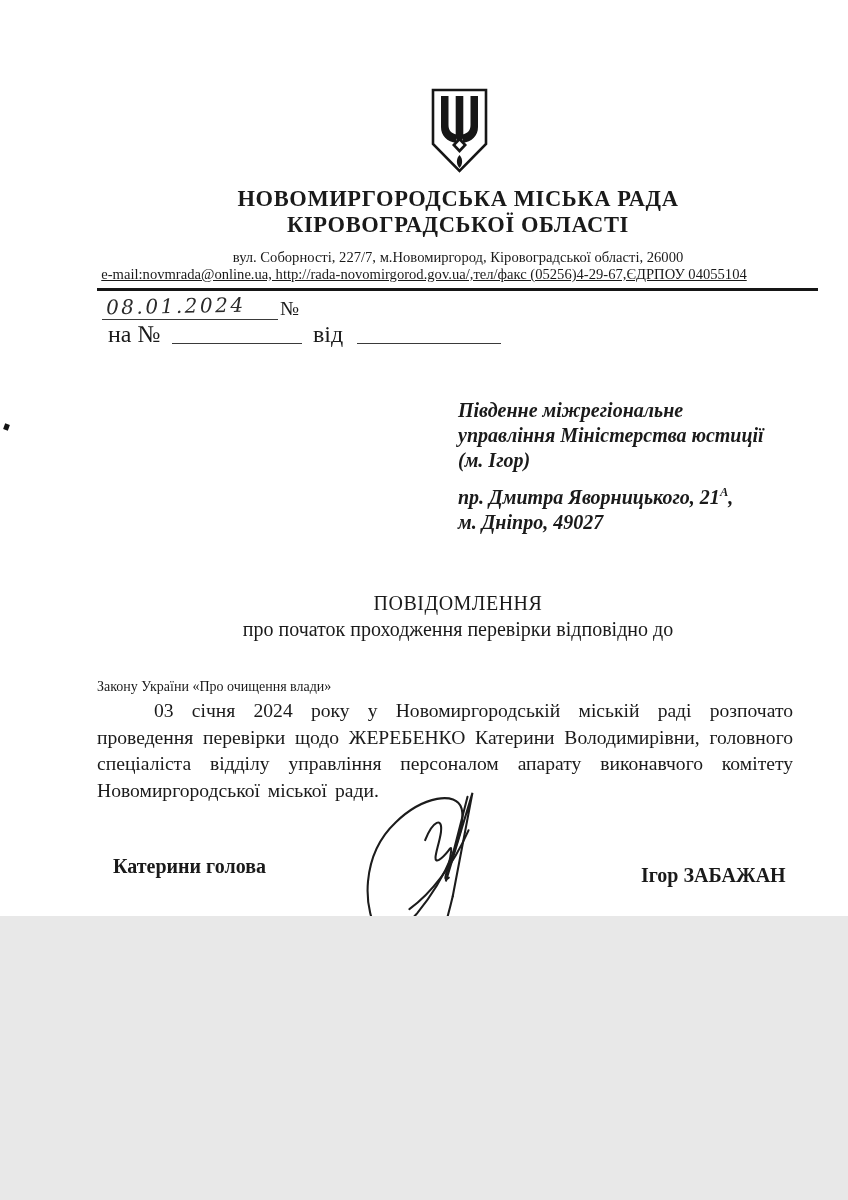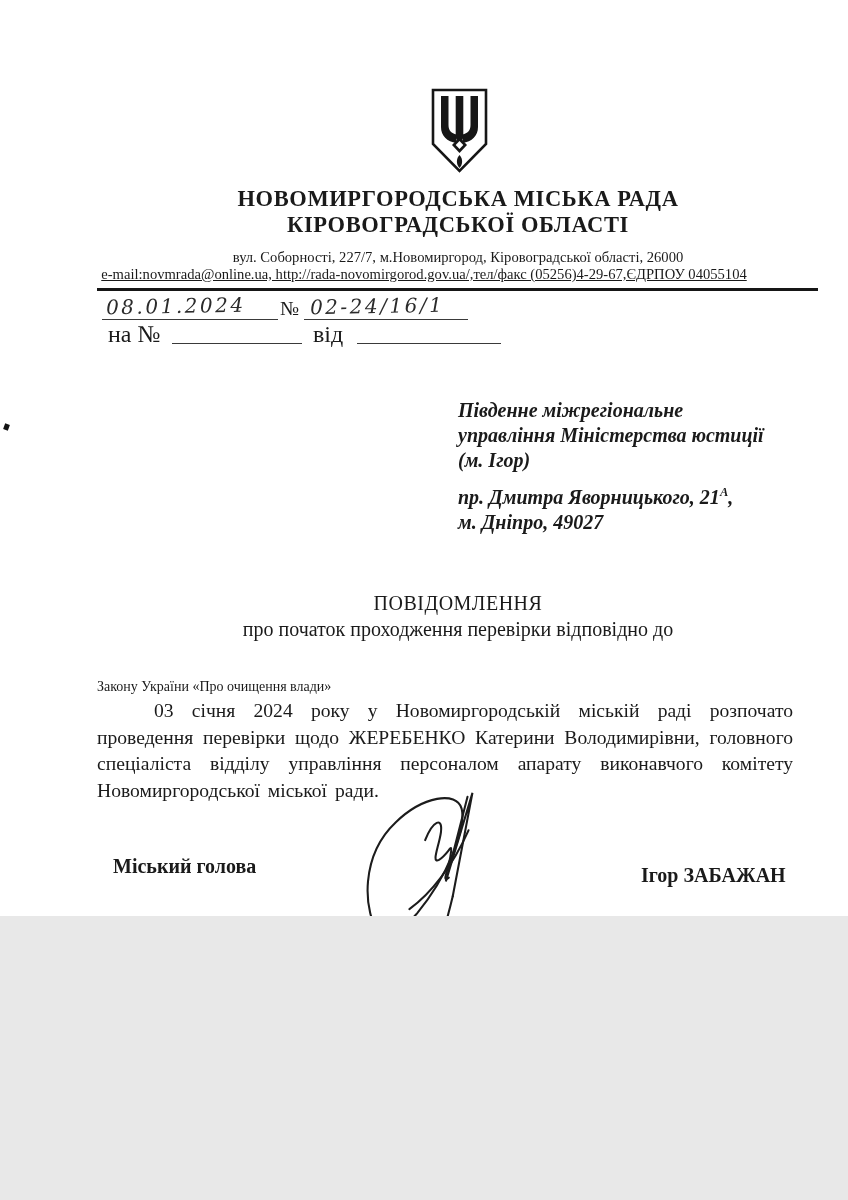--- a/index.html
+++ b/index.html
@@ -73,23 +73,20 @@
 
   <div class="abs addr">вул. Соборності, 227/7, м.Новомиргород, Кіровоградської області, 26000</div>
   <div class="abs contacts">e-mail:novmrada@online.ua, http://rada-novomirgorod.gov.ua/,тел/факс (05256)4-29-67,ЄДРПОУ 04055104</div>
 
   <div class="abs rule"></div>
 
   <div class="abs date-cell u-cell">
     <span class="hand">08.01.2024</span>
   </div>
   <div class="abs num-sign">№</div>
-  <div class="abs num-cell u-cell">
-    <span class="hand">02-24/16/1</span>
-  </div>
 
   <div class="abs ref2-label1">на №</div>
   <div class="abs ref2-blank1 u-cell"></div>
   <div class="abs ref2-label2">від</div>
   <div class="abs ref2-blank2 u-cell"></div>
 
   <div class="abs speck"></div>
 
   <div class="abs recipient">
     <div>Південне міжрегіональне</div>
@@ -98,21 +95,21 @@
     <div class="gap"><span>пр. Дмитра Яворницького, 21</span><sup>А</sup><span>,</span></div>
     <div>м. Дніпро, 49027</div>
   </div>
 
   <div class="abs title-sub1">про початок проходження перевірки відповідно до</div>
   <div class="abs title-head">ПОВІДОМЛЕННЯ</div>
   <div class="abs title-sub2">Закону України «Про очищення влади»</div>
 
   <div class="abs body-par">03 січня 2024 року у Новомиргородській міській раді розпочато проведення перевірки щодо ЖЕРЕБЕНКО Катерини Володимирівни, головного спеціаліста відділу управління персоналом апарату виконавчого комітету Новомиргородської міської ради.</div>
 
-  <div class="abs sig-position">Міський голова</div>
+  <div class="abs sig-position">Катерини голова</div>
 
   <svg class="abs sig-scribble" viewBox="0 0 165 205" aria-hidden="true">
     <g fill="none" stroke="#1c1c1c" stroke-width="2.1" stroke-linecap="round">
       <path d="M28,158 C6,128 8,72 42,40 C70,13 104,8 109,26 C114,46 94,96 64,132 C50,148 36,157 28,158"></path>
       <path d="M72,58 C80,38 90,34 88,50 C86,64 78,82 86,78 C96,72 100,58 98,72 C96,88 88,102 96,96"></path>
       <path d="M115,14 L93,100 L120,10 L100,115"></path>
       <path d="M100,115 C96,132 88,160 80,185 C77,194 74,199 76,193 C78,186 84,170 90,150"></path>
       <path d="M56,128 C78,112 100,84 116,48"></path>
     </g>
   </svg>

